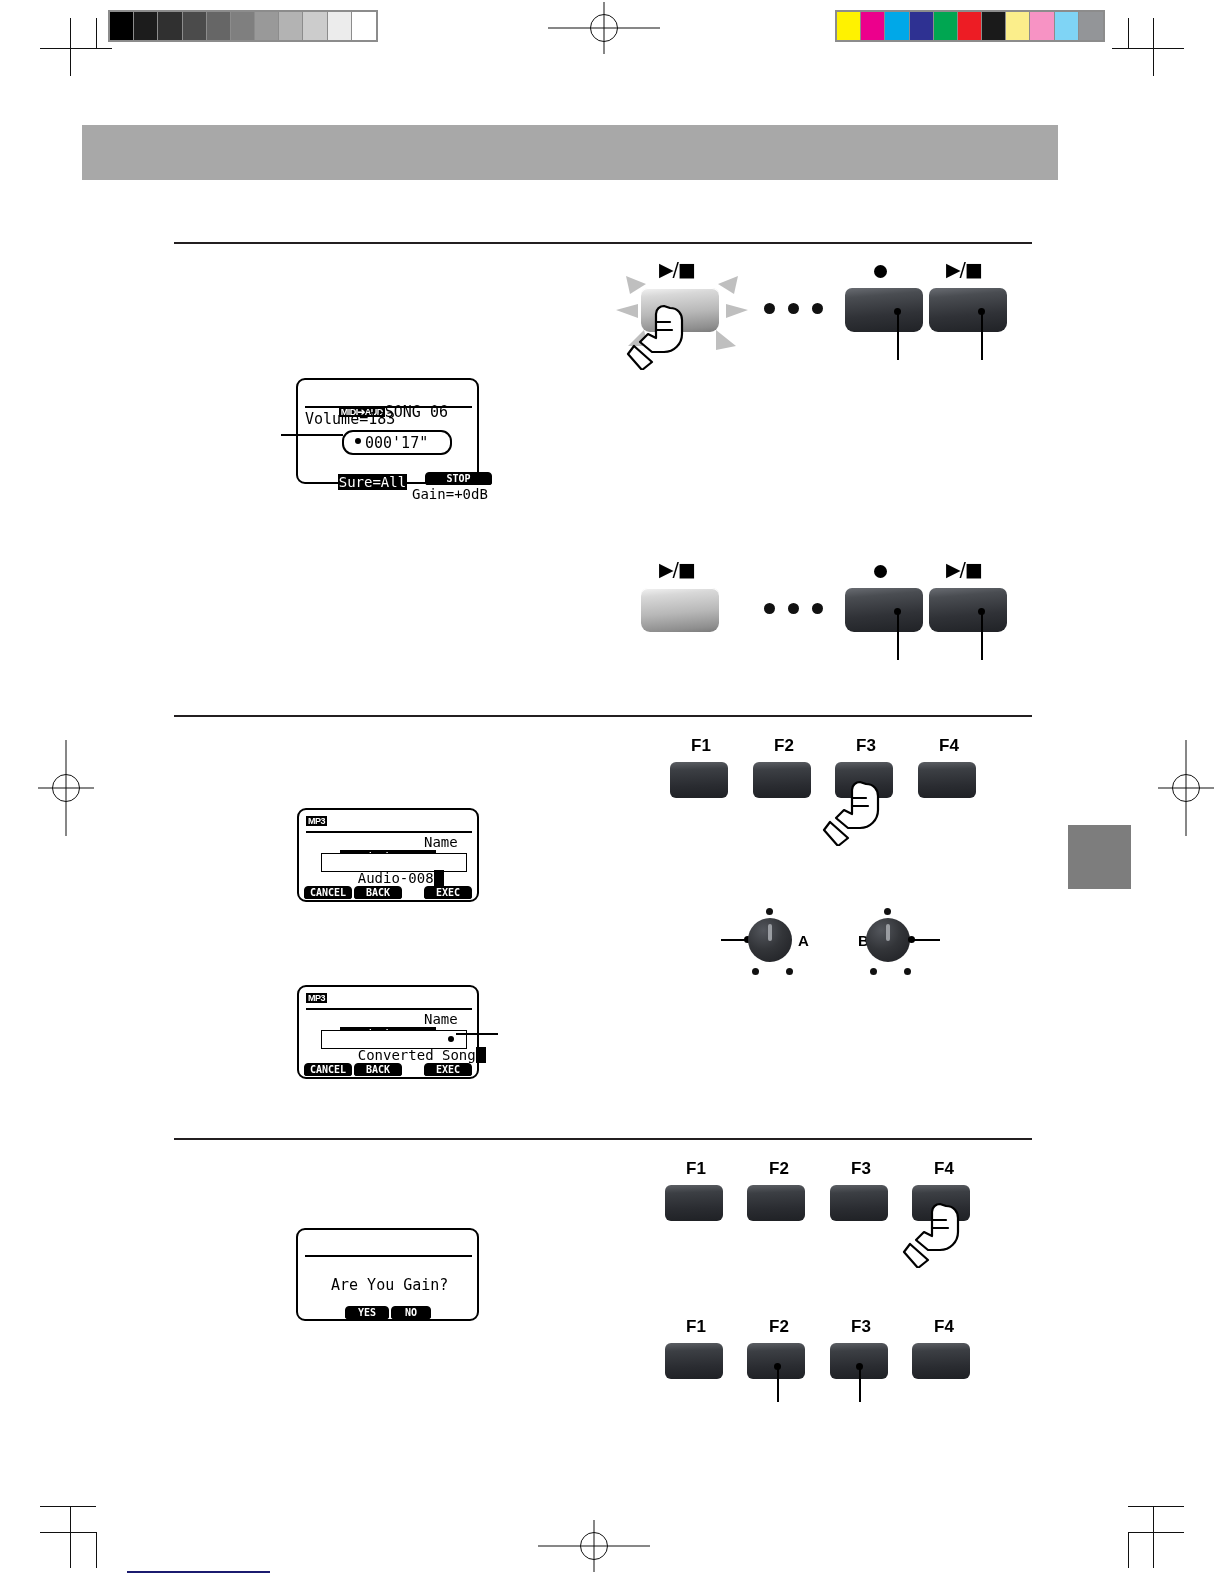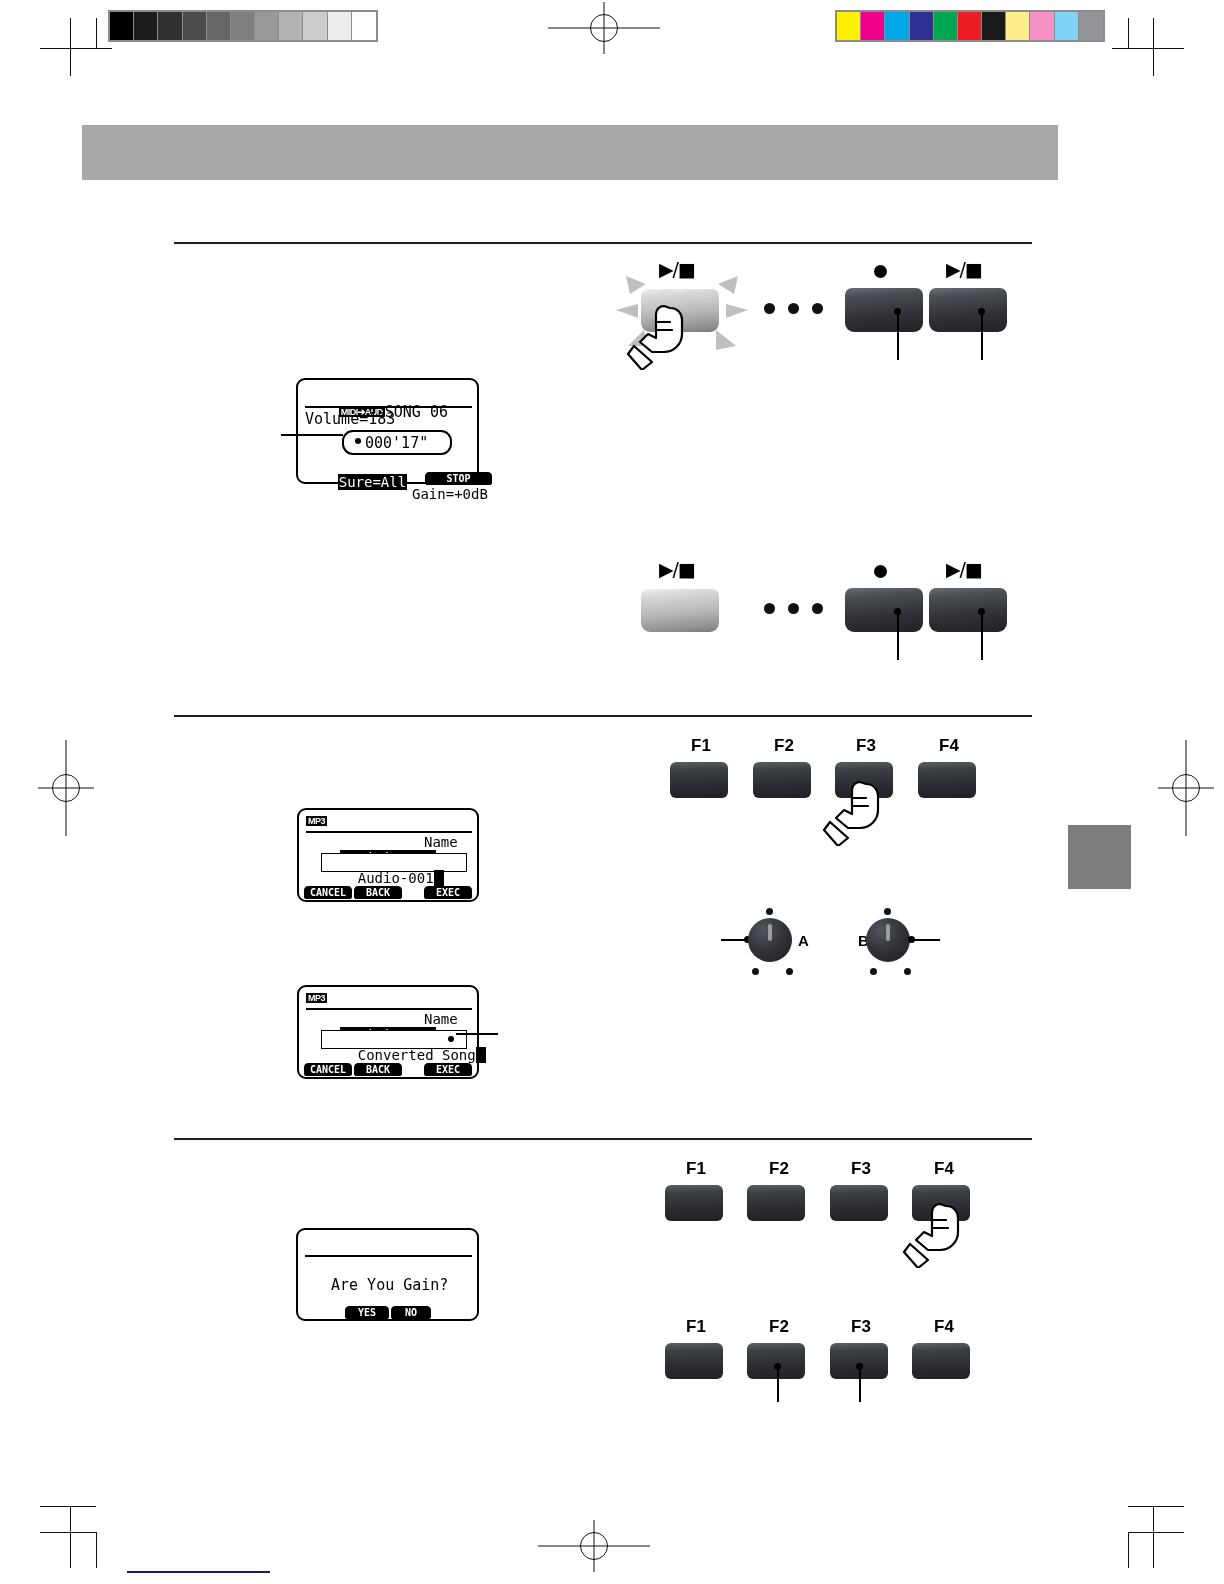--- a/index.html
+++ b/index.html
@@ -290,21 +290,21 @@
 
 <div class="lcd" style="left:297px;top:808px;width:182px;height:94px;">
   <span class="tagbox" style="position:absolute;left:7px;top:6px;font-size:9px;">MP3</span>
   <div class="hr" style="left:7px;top:21px;width:166px;"></div>
   <div class="line" style="left:7px;top:24px;font-size:14px;">
     <span class="inv" style="padding-right:28px;">Position</span>
   </div>
   <div class="line" style="left:125px;top:24px;font-size:14px;">Name</div>
   <div class="field" style="left:22px;top:43px;width:146px;height:19px;"></div>
   <div class="line" style="left:25px;top:44px;font-size:14px;">
-    <span>Audio-001</span><span class="inv">&nbsp;</span>
+    <span>Audio-008</span><span class="inv">&nbsp;</span>
   </div>
   <div class="softkey filled" style="left:5px;top:76px;width:48px;height:13px;font-size:10px;padding-top:1px;">CANCEL</div>
   <div class="softkey filled" style="left:55px;top:76px;width:48px;height:13px;font-size:10px;padding-top:1px;">BACK</div>
   <div class="softkey filled" style="left:125px;top:76px;width:48px;height:13px;font-size:10px;padding-top:1px;">EXEC</div>
 </div>
 
 <div class="lead" style="left:721px;top:939px;width:26px;height:1.5px;"></div>
 <div class="lead-dot" style="left:744px;top:936px;"></div>
 <div class="knob" style="left:748px;top:918px;"></div>
 <div class="knob-letter" style="left:798px;top:932px;">A</div>

